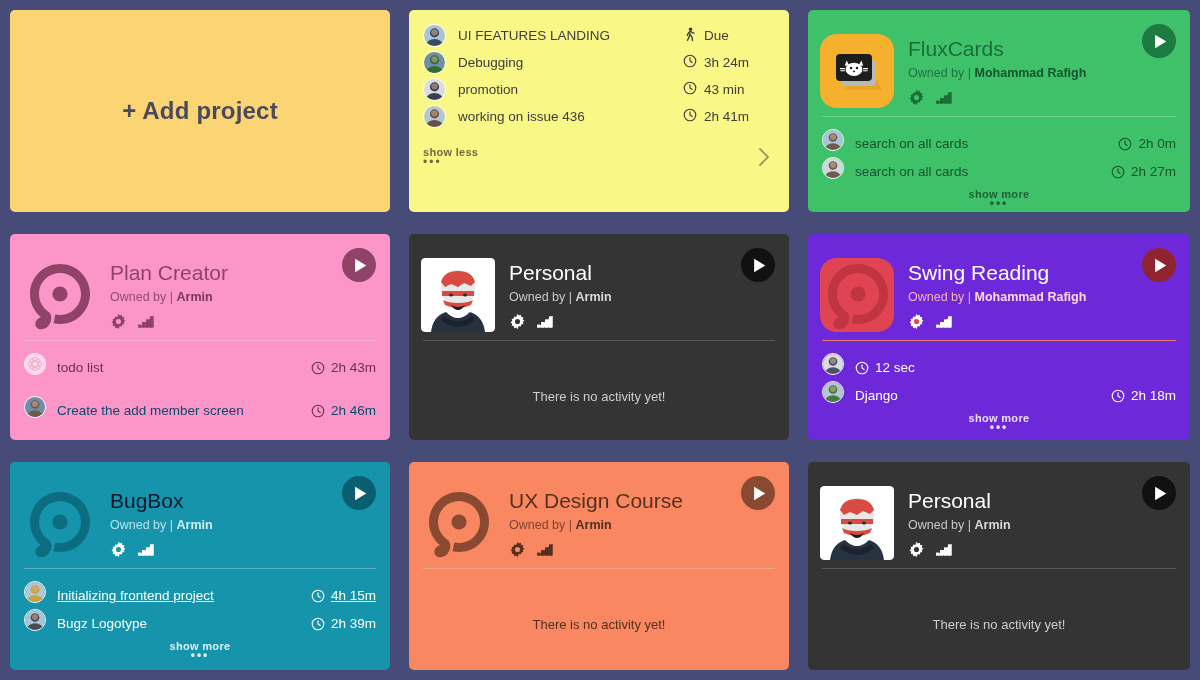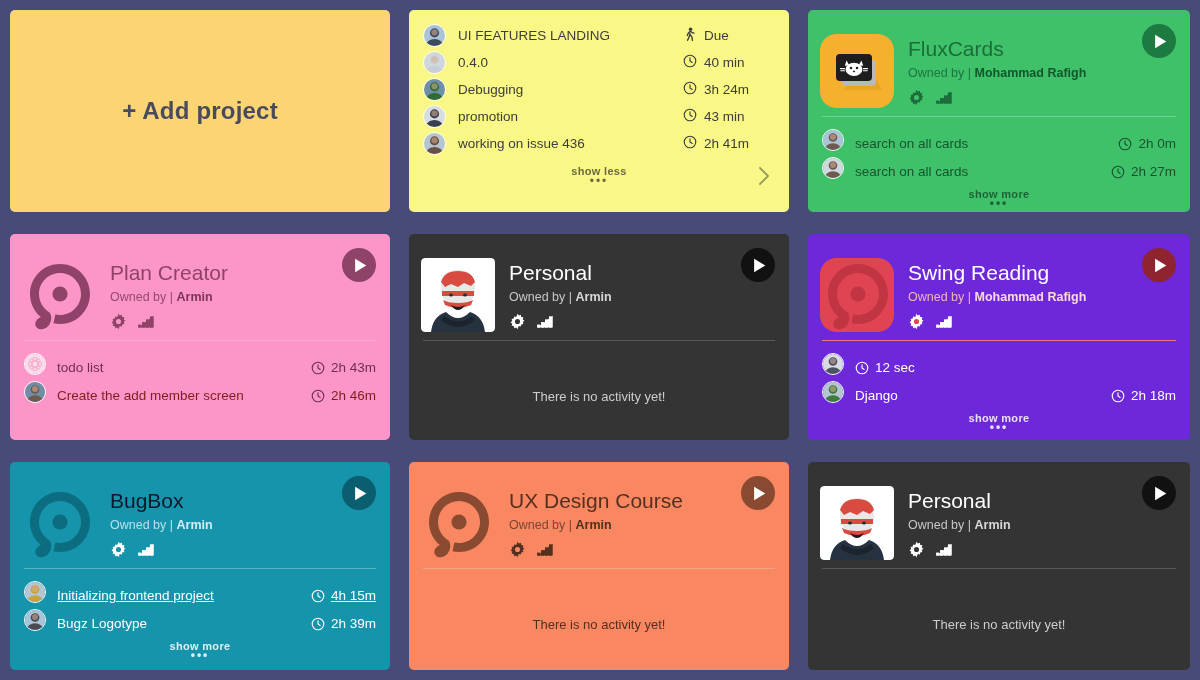--- a/index.html
+++ b/index.html
@@ -110,21 +110,21 @@
     width: 23px; height: 23px; border-radius: 50%;
     flex: 0 0 23px; margin-right: 12px; border: 1.5px solid #fff;
     overflow: hidden;
   }
   .trow .tname { flex: 1 1 auto; font-size: 13.5px; color: #3d3d3d; }
   .trow .tmeta {
     flex: 0 0 92px; display: flex; align-items: center; gap: 7px;
     font-size: 13.5px; color: #3d3d3d;
   }
   .tfoot {
-    position: relative; margin-top: 8px; text-align: center;
+    position: relative; margin-top: 16px; 
   }
   .tfoot .sl { font-size: 11px; font-weight: bold; color: #6d6b3e; letter-spacing: .3px;}
   .tfoot .dots { font-size: 12px; line-height: 8px; color: #6d6b3e; letter-spacing: 2px; }
   .tfoot .chev {
     position: absolute; right: 0; top: -2px;
     width: 22px; height: 26px;
     display: flex; align-items: center; justify-content: center;
     cursor: pointer;
   }
 </style>
@@ -146,36 +146,20 @@
     <path d="M1.5 24 q2.5-8 10.5-8 q8 0 10.5 8z" fill="#3c4a5c"></path>
     <circle cx="12" cy="8.4" r="3.6" fill="#d9b094" opacity=".55"></circle>
   </svg></div>
           <div class="tname">UI FEATURES LANDING</div>
           <div class="tmeta">
             <span><svg width="14" height="15" viewBox="0 0 14 16">
     <circle cx="7.6" cy="2.4" r="1.9" fill="#3d3d3d"></circle>
     <path d="M7.4 4.6 L5.4 6.2 L4.0 9.0 M7.4 4.6 L9.4 6.0 L11.2 6.6 M7.0 6.8 L6.2 10.3 L4.4 14.2 M7.0 8.0 L9.0 10.6 L9.6 14.2" fill="none" stroke="#3d3d3d" stroke-width="1.45" stroke-linecap="round" stroke-linejoin="round"></path>
               </svg></span>
             <span>Due</span>
-          </div>
-        </div>
-        <div class="trow">
-          <div class="ava"><svg viewBox="0 0 24 24" preserveAspectRatio="xMidYMid slice">
-    <rect width="24" height="24" fill="#cfd8de"></rect>
-    <circle cx="12" cy="9" r="5.2" fill="#c9ced4"></circle>
-    <path d="M1.5 24 q2.5-8 10.5-8 q8 0 10.5 8z" fill="#c9ced4"></path>
-    <circle cx="12" cy="8.4" r="3.6" fill="#d9b094" opacity=".55"></circle>
-  </svg></div>
-          <div class="tname">0.4.0</div>
-          <div class="tmeta">
-            <span><svg width="14" height="14" viewBox="0 0 16 16">
-    <circle cx="8" cy="8" r="6.6" fill="none" stroke="#3d3d3d" stroke-width="1.3"></circle>
-    <path d="M8 4.3 V8 L10.5 9.6" fill="none" stroke="#3d3d3d" stroke-width="1.3" stroke-linecap="round"></path>
-              </svg></span>
-            <span>40 min</span>
           </div>
         </div>
         <div class="trow">
           <div class="ava"><svg viewBox="0 0 24 24" preserveAspectRatio="xMidYMid slice">
     <rect width="24" height="24" fill="#6f8fa8"></rect>
     <circle cx="12" cy="9" r="5.2" fill="#2f6b33"></circle>
     <path d="M1.5 24 q2.5-8 10.5-8 q8 0 10.5 8z" fill="#2f6b33"></path>
     <circle cx="12" cy="8.4" r="3.6" fill="#d9b094" opacity=".55"></circle>
   </svg></div>
           <div class="tname">Debugging</div>
@@ -385,21 +369,21 @@
           <div class="rtime">
             <span>
               <svg width="14" height="14" viewBox="0 0 16 16">
     <circle cx="8" cy="8" r="6.6" fill="none" stroke="#6d2f50" stroke-width="1.3"></circle>
     <path d="M8 4.3 V8 L10.5 9.6" fill="none" stroke="#6d2f50" stroke-width="1.3" stroke-linecap="round"></path>
               </svg>
             </span>
             <span>2h 43m</span>
           </div>
         </div>
-        <div class="row" style="color: #7f1d1d;">
+        <div class="row" style="color: #0c4a6e; margin-top: 15px;">
           <div class="ava"><svg viewBox="0 0 24 24" preserveAspectRatio="xMidYMid slice">
     <rect width="24" height="24" fill="#6f8fa8"></rect>
     <circle cx="12" cy="9" r="5.2" fill="#6d5b50"></circle>
     <path d="M1.5 24 q2.5-8 10.5-8 q8 0 10.5 8z" fill="#6d5b50"></path>
     <circle cx="12" cy="8.4" r="3.6" fill="#d9b094" opacity=".55"></circle>
   </svg></div>
           <div class="rtitle">Create the add member screen</div>
           <div class="rtime">
             <span>
               <svg width="14" height="14" viewBox="0 0 16 16">

